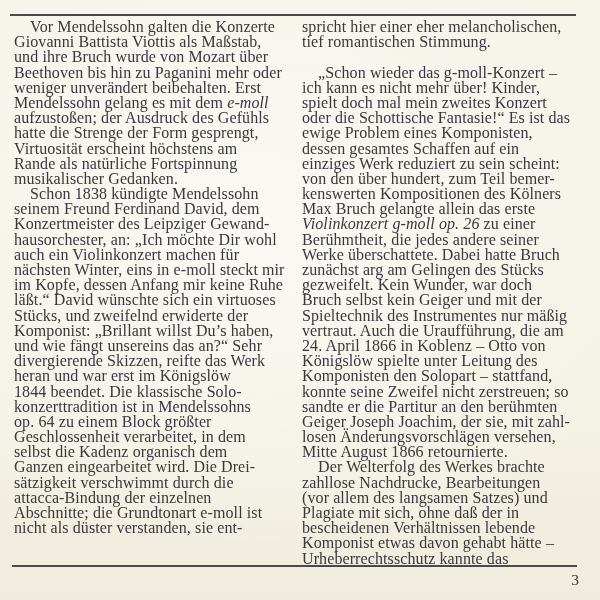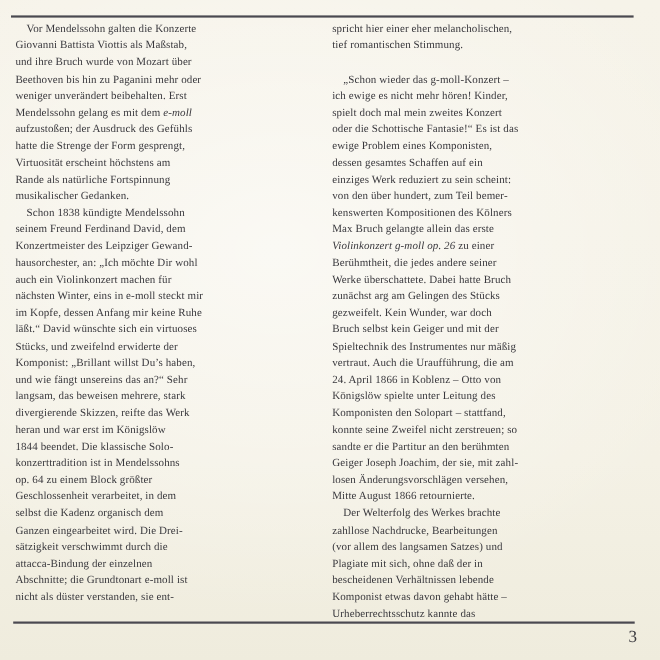--- a/index.html
+++ b/index.html
@@ -35,21 +35,21 @@
   .rule-bottom {
     left: 12px;
     top: 565px;
     width: 565px;
     height: 2px;
   }
   .col {
     position: absolute;
     top: 19px;
     width: 286px;
-    font-size: 10px;
+    font-size: 16px;
     line-height: 15.2px;
     letter-spacing: 0.1px;
   }
   .col-left  { left: 14px; }
   .col-right { left: 302px; }
   .line {
     height: 15.2px;
     white-space: nowrap;
   }
   .line i {
@@ -86,41 +86,40 @@
       <div class="line"><span>seinem Freund Ferdinand David, dem</span></div>
       <div class="line"><span>Konzertmeister des Leipziger Gewand-</span></div>
       <div class="line"><span>hausorchester, an: „Ich möchte Dir wohl</span></div>
       <div class="line"><span>auch ein Violinkonzert machen für</span></div>
       <div class="line"><span>nächsten Winter, eins in e-moll steckt mir</span></div>
       <div class="line"><span>im Kopfe, dessen Anfang mir keine Ruhe</span></div>
       <div class="line"><span>läßt.“ David wünschte sich ein virtuoses</span></div>
       <div class="line"><span>Stücks, und zweifelnd erwiderte der</span></div>
       <div class="line"><span>Komponist: „Brillant willst Du’s haben,</span></div>
       <div class="line"><span>und wie fängt unsereins das an?“ Sehr</span></div>
-      <div class="line"><span>langsam, das beweisen mehrere, stark</span></div>
       <div class="line"><span>divergierende Skizzen, reifte das Werk</span></div>
       <div class="line"><span>heran und war erst im Königslöw</span></div>
       <div class="line"><span>1844 beendet. Die klassische Solo-</span></div>
       <div class="line"><span>konzerttradition ist in Mendelssohns</span></div>
       <div class="line"><span>op. 64 zu einem Block größter</span></div>
       <div class="line"><span>Geschlossenheit verarbeitet, in dem</span></div>
       <div class="line"><span>selbst die Kadenz organisch dem</span></div>
       <div class="line"><span>Ganzen eingearbeitet wird. Die Drei-</span></div>
       <div class="line"><span>sätzigkeit verschwimmt durch die</span></div>
       <div class="line"><span>attacca-Bindung der einzelnen</span></div>
       <div class="line"><span>Abschnitte; die Grundtonart e-moll ist</span></div>
       <div class="line"><span>nicht als düster verstanden, sie ent-</span></div>
     </div>
 
   <div class="col col-right">
       <div class="line"><span>spricht hier einer eher melancholischen,</span></div>
       <div class="line"><span>tief romantischen Stimmung.</span></div>
       <div class="line">&nbsp;</div>
       <div class="line"><span> „Schon wieder das g-moll-Konzert –</span></div>
-      <div class="line"><span>ich ewige es nicht mehr hören! Kinder,</span></div>
+      <div class="line"><span>ich kann es nicht mehr über! Kinder,</span></div>
       <div class="line"><span>spielt doch mal mein zweites Konzert</span></div>
       <div class="line"><span>oder die Schottische Fantasie!“ Es ist das</span></div>
       <div class="line"><span>ewige Problem eines Komponisten,</span></div>
       <div class="line"><span>dessen gesamtes Schaffen auf ein</span></div>
       <div class="line"><span>einziges Werk reduziert zu sein scheint:</span></div>
       <div class="line"><span>von den über hundert, zum Teil bemer-</span></div>
       <div class="line"><span>kenswerten Kompositionen des Kölners</span></div>
       <div class="line"><span>Max Bruch gelangte allein das erste</span></div>
       <div class="line"><i>Violinkonzert g-moll op. 26</i><span> zu einer</span></div>
       <div class="line"><span>Berühmtheit, die jedes andere seiner</span></div>

